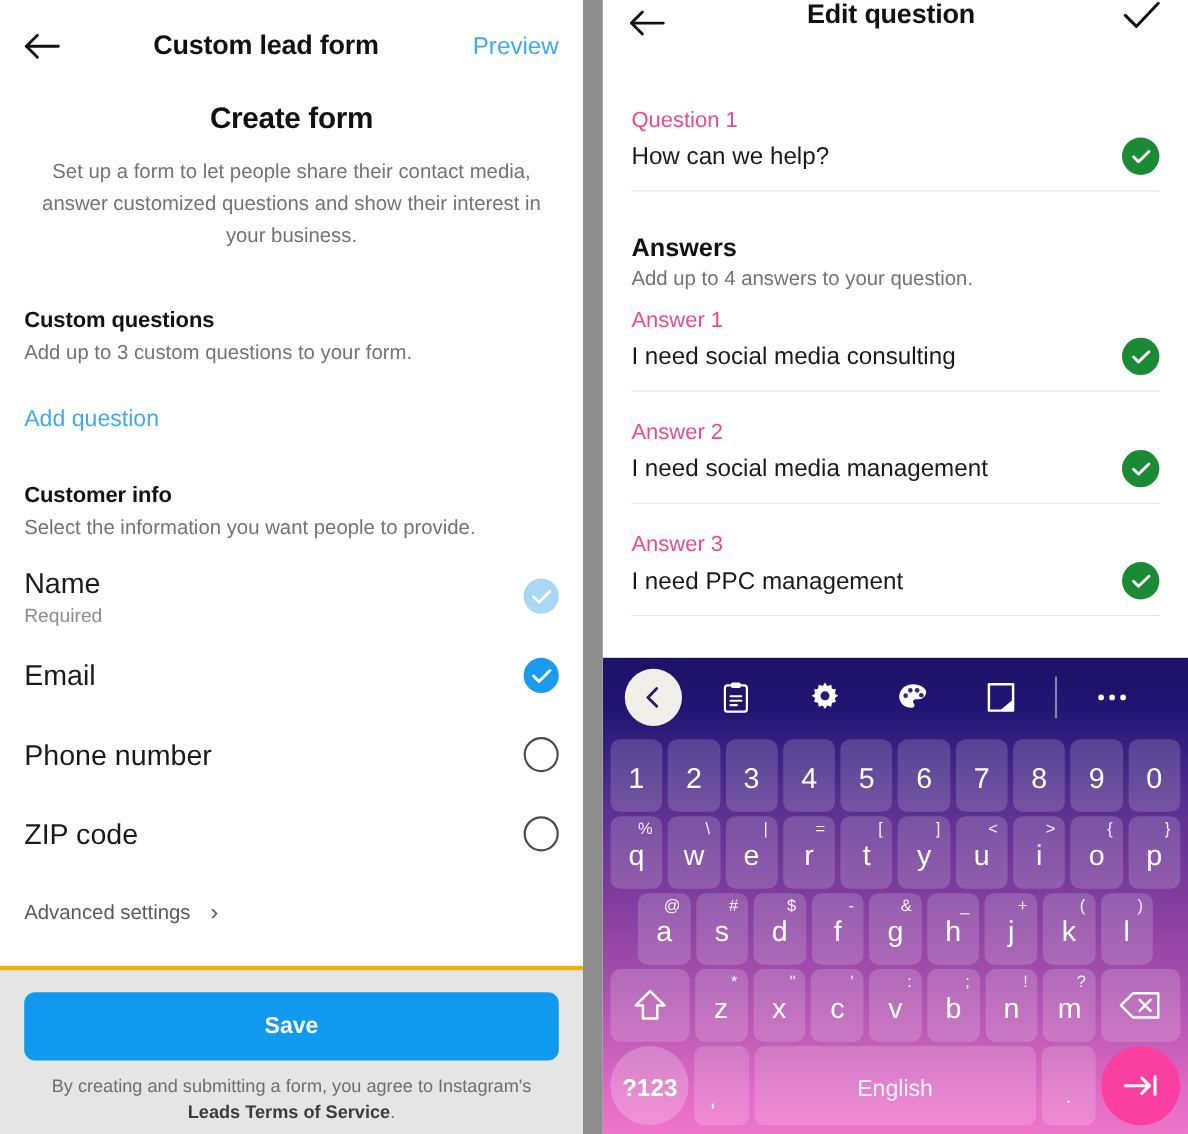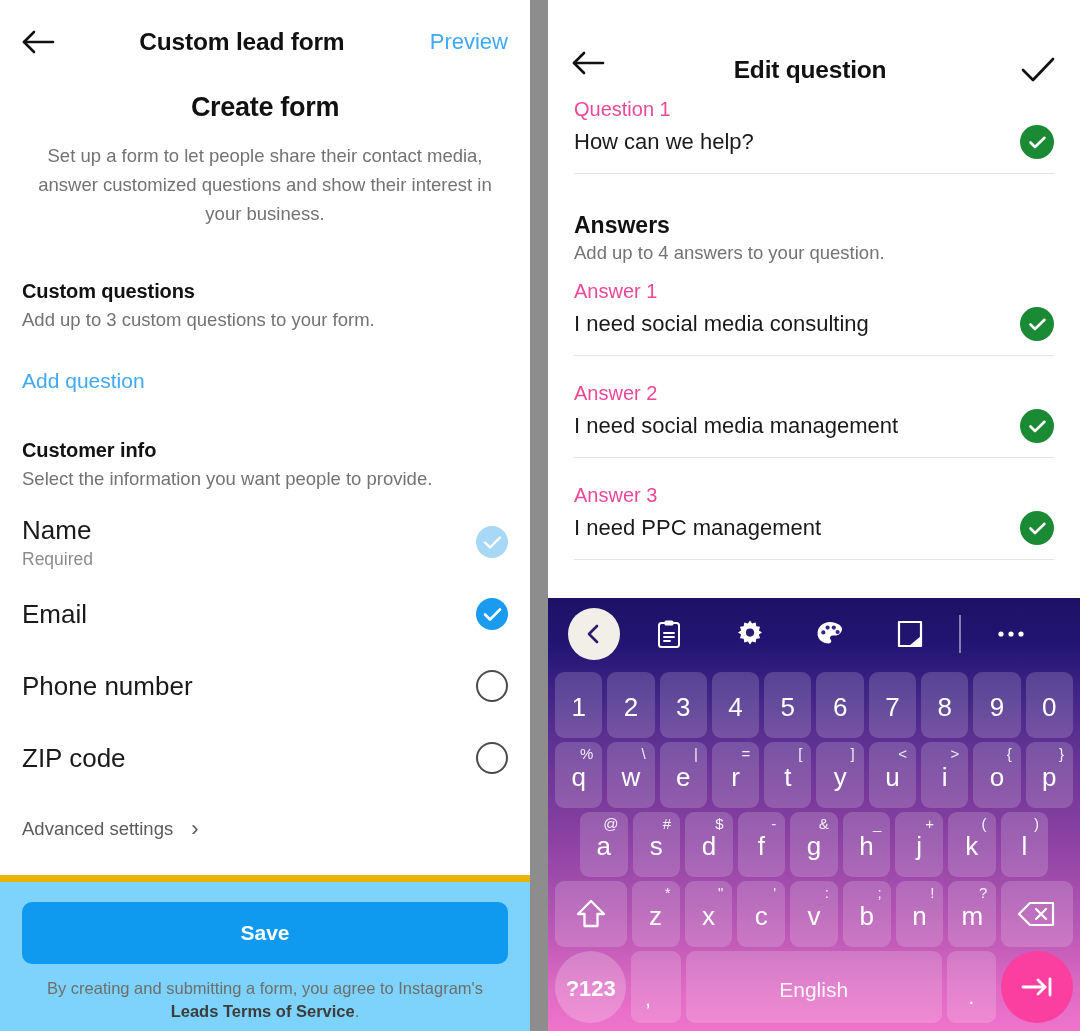--- a/index.html
+++ b/index.html
@@ -145,24 +145,24 @@
     font-size: 18.5px;
     color: #5a5a5a;
     display: flex;
     align-items: center;
     gap: 18px;
     cursor: pointer;
   }
 
   .lp-footer {
     flex: 0 0 auto;
-    border-top: 7px solid #eab308;
+    border-top: 4px solid #eab308;
     padding: 20px 22px 8px 22px;
     box-sizing: border-box;
-    background: #7dd3fc;
+    background: #e5e5e5;
   }
   .save-btn {
     width: 100%;
     height: 62px;
     border: none;
     border-radius: 10px;
     background: #0f9af0;
     color: #ffffff;
     font-size: 21px;
     font-weight: bold;
@@ -195,21 +195,21 @@
     flex: 0 0 532px;
     background: #ffffff;
     display: flex;
     flex-direction: column;
     overflow: hidden;
   }
   .rp-header {
     height: 84px;
     flex: 0 0 84px;
     display: flex;
-    align-items: flex-end;
+    align-items: flex-start;
     padding: 0 24px;
     box-sizing: border-box;
   }
   .rp-title {
     flex: 1;
     text-align: center;
     font-size: 24.5px;
     font-weight: bold;
     color: #111111;
     margin-left: -14px;

